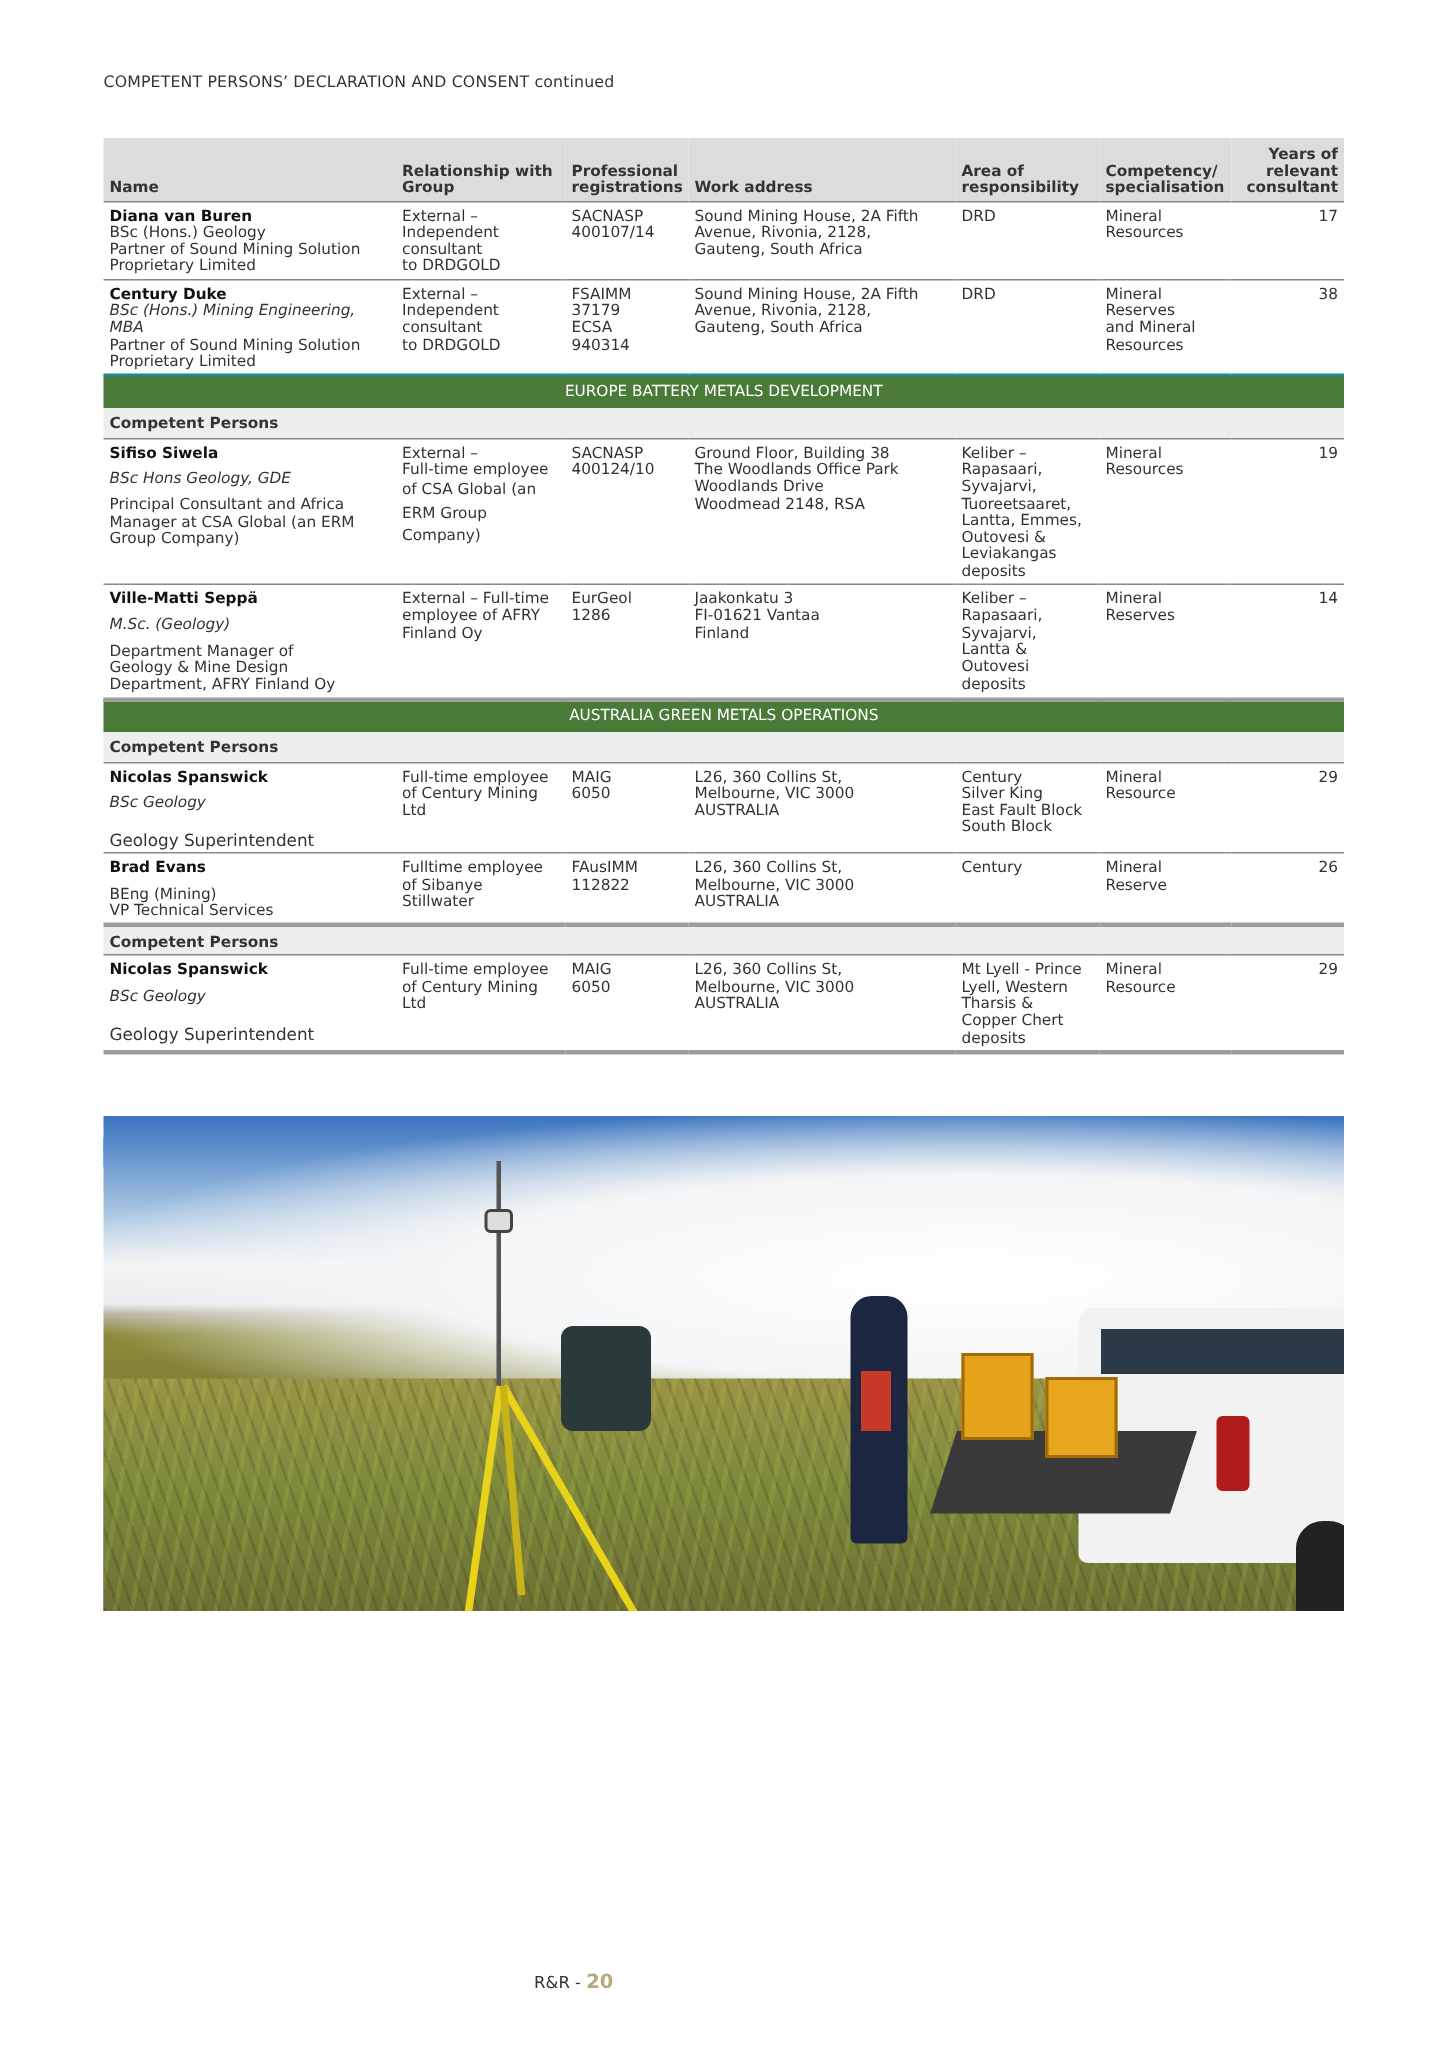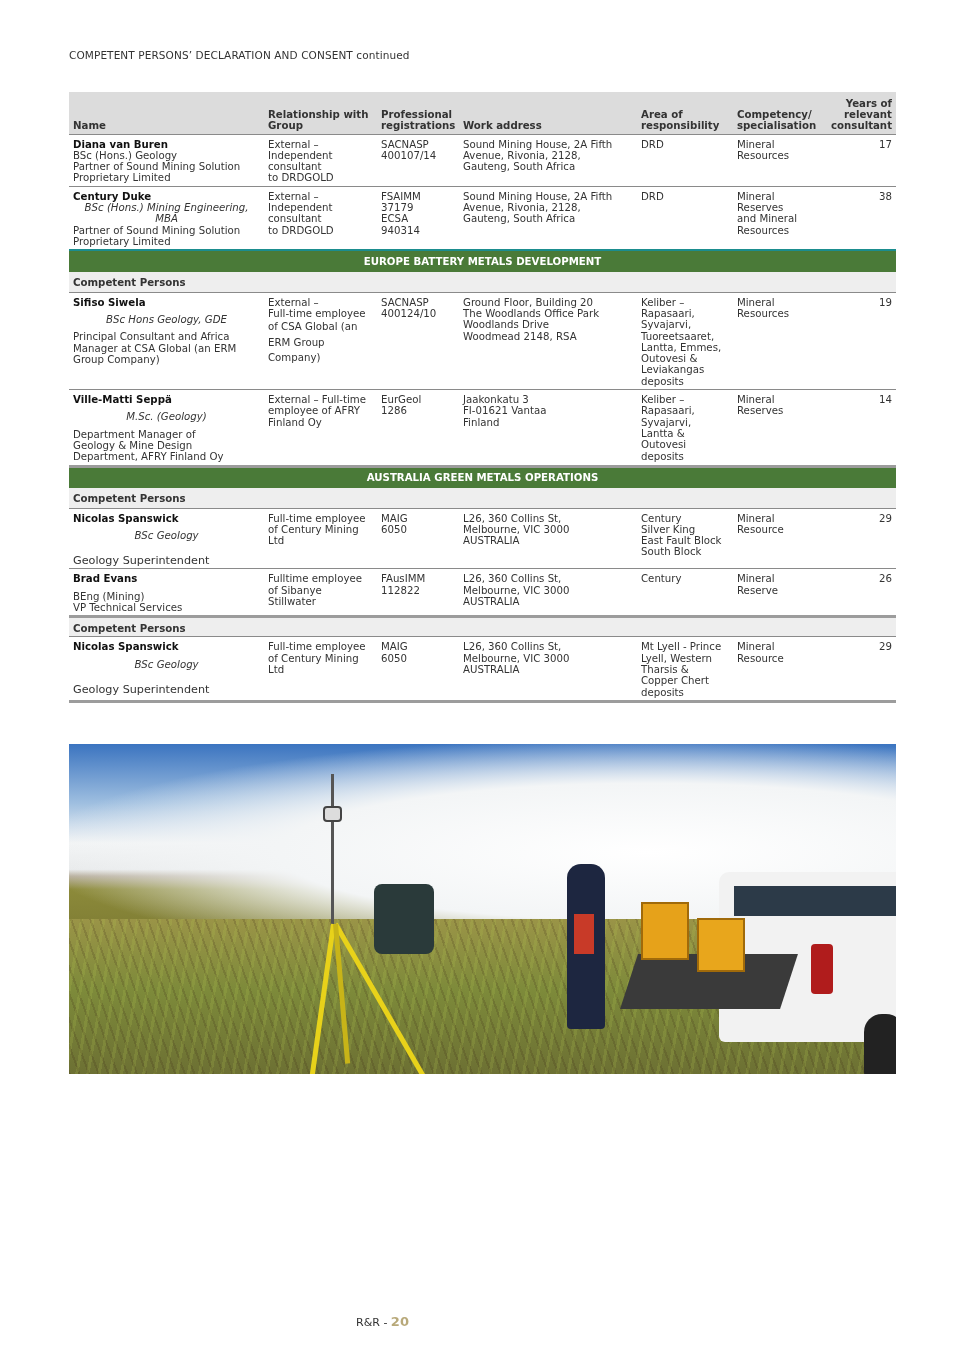--- a/index.html
+++ b/index.html
@@ -23,24 +23,24 @@
     padding: 3px 4px 2px 4px; font-size: 10.2px; line-height: 11.2px; color: #333;
     border-bottom: 1px solid #8a8a8a; height: 42px;
   }
   thead th.yrs { text-align: right; }
   td { vertical-align: top; padding: 4px 4px 2px 4px; color: #333; }
   td.yrs { text-align: right; }
   tr.person td { border-bottom: 1px solid #8a8a8a; }
   tr.person.teal-bottom td { border-bottom: 2px solid #1b8d8f; }
   tr.person.gray-thick td { border-bottom: 3px solid #9c9c9c; }
   .pname { font-weight: bold; color: #111; display: block; }
-  .it { font-style: italic; text-align: center; }
+  .it { font-style: italic; }
   .gap { display: block; height: 6px; }
   tr.section td {
-    background: #4a7a38; color: #fff; font-weight: bold; text-align: center;
+    background: #4a7a38; color: #fff; font-weight: normal; text-align: center;
     font-size: 10.2px; height: 22px; vertical-align: middle; padding: 0;
   }
   tr.subhead td {
     background: #eeeeee; font-weight: bold; color: #333; height: 20px; vertical-align: middle;
     border-bottom: 1px solid #8a8a8a;
   }
   .teal-bar { position: absolute; left: 69px; top: 759px; width: 827px; height: 19px; background: #0e8a8c; }
   .photo {
     position: absolute; left: 69px; top: 744px; width: 827px; height: 330px; overflow: hidden;
     background: linear-gradient(180deg, #3b74c0 0%, #9fbfe0 18%, #f2f4f5 30%, #e8eaeb 38%, #b6ad9b 40%, #8c8a3a 44%, #7c7a33 60%, #5a4a2e 80%, #3d3322 100%);
@@ -148,21 +148,21 @@
           <span style="display:block">Group Company)</span>
         </td>
         <td style="line-height:15.5px">
             <span style="line-height:11.3px;display:block">External –</span>
             <span style="line-height:11.3px;display:block">Full-time employee</span>
             <span style="display:block">of CSA Global (an</span>
             <span style="display:block">ERM Group</span>
             <span style="display:block">Company)</span>
           </td>
         <td><span>SACNASP</span><br><span>400124/10</span></td>
-        <td><span>Ground Floor, Building 20</span><br><span>The Woodlands Office Park</span><br><span>Woodlands Drive</span><br><span>Woodmead 2148, RSA</span></td>
+        <td><span>Ground Floor, Building 38</span><br><span>The Woodlands Office Park</span><br><span>Woodlands Drive</span><br><span>Woodmead 2148, RSA</span></td>
         <td><span>Keliber –</span><br><span>Rapasaari,</span><br><span>Syvajarvi,</span><br><span>Tuoreetsaaret,</span><br><span>Lantta, Emmes,</span><br><span>Outovesi &amp;</span><br><span>Leviakangas</span><br><span>deposits</span></td>
         <td><span>Mineral</span><br><span>Resources</span></td>
         <td class="yrs">19</td>
       </tr>
       <tr class="person gray-thick">
         <td>
           <span class="pname">Ville-Matti Seppä</span>
           <span class="gap"></span>
           <span class="it" style="display:block">M.Sc. (Geology)</span>
           <span class="gap"></span>

